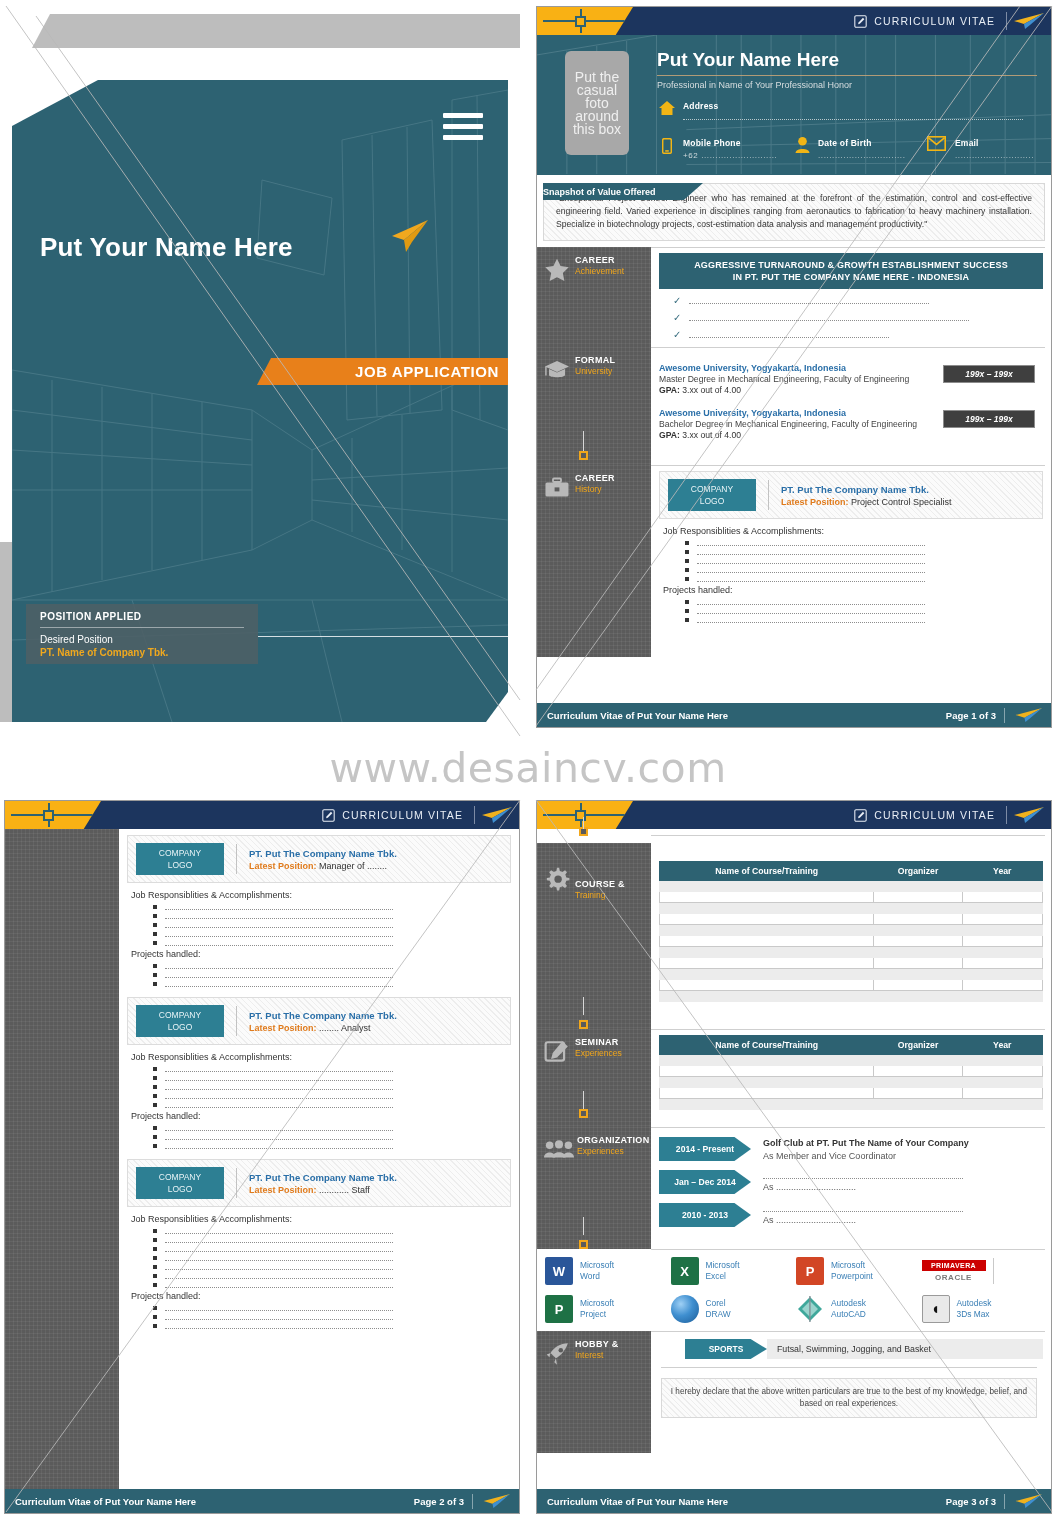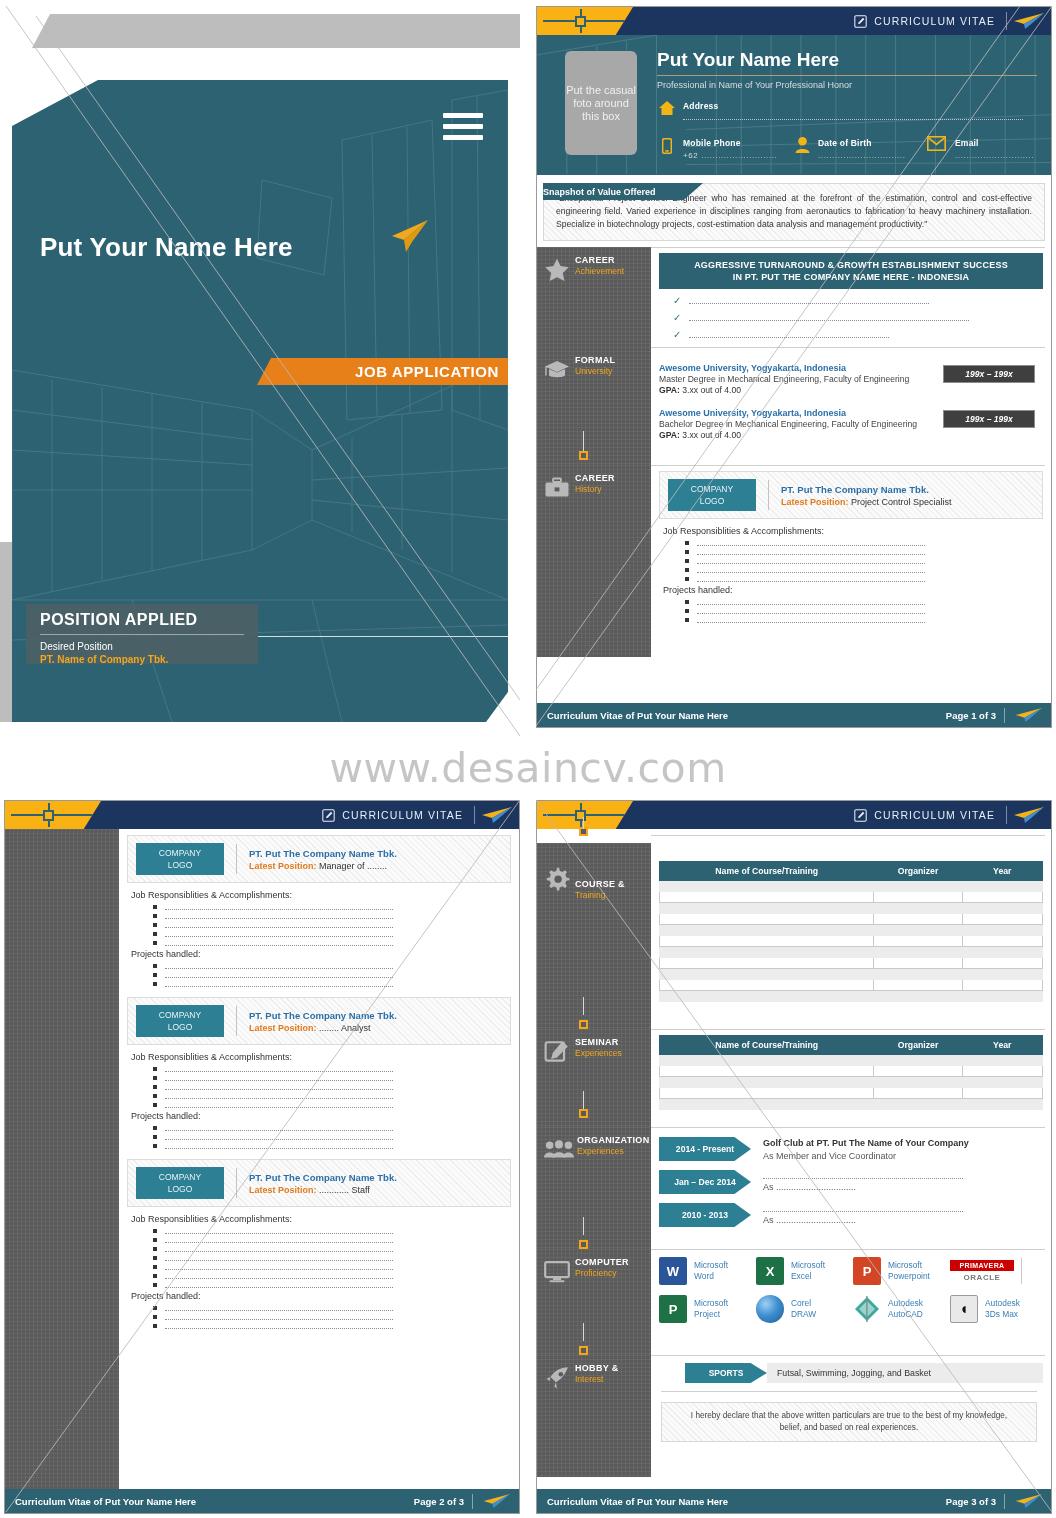--- a/index.html
+++ b/index.html
@@ -49,21 +49,21 @@
     background: #e8801a;
     clip-path: polygon(14px 0, 100% 0, 100% 100%, 0 100%);
     color: #fff; font-size: 15px; font-weight: bold; letter-spacing: .6px;
     display: flex; align-items: center; justify-content: flex-end; padding-right: 9px;
   }
   #cover .posbox {
     position: absolute; left: 14px; top: 524px; width: 232px; height: 60px;
     background: rgba(78,95,101,.86);
     padding: 7px 14px;
   }
-  #cover .posbox .t1 { color:#fff; font-size:16px; font-weight:bold; letter-spacing:.5px; }
+  #cover .posbox .t1 { color:#fff; font-size:10px; font-weight:bold; letter-spacing:.5px; }
   #cover .posbox .rule { height:1px; background:rgba(255,255,255,.45); margin:5px 0 6px 0; width: 100%; }
   #cover .posbox .t2 { color:#fff; font-size:10px; font-weight:normal; }
   #cover .posbox .t3 { color:#f0a81e; font-size:10px; font-weight:bold; margin-top:2px; }
   #cover .whiterule { position:absolute; left:246px; top:556px; width:262px; height:1px; background:rgba(255,255,255,.8); }
 
   
   .cvpage { background:#fff; border:1px solid #9a9a9a; }
   #p1 { left: 536px; top: 6px;  width: 516px; height: 722px; }
   #p2 { left: 4px;   top: 800px; width: 516px; height: 714px; }
   #p3 { left: 536px; top: 800px; width: 516px; height: 714px; }
@@ -124,22 +124,22 @@
   
   .hatch {
     background-color:#fbfbfb;
     background-image: repeating-linear-gradient(45deg, rgba(0,0,0,.055) 0 1px, transparent 1px 4px);
   }
 
   
   .namebar { position:relative; height:140px; background:#2d6272; overflow:hidden; }
   .namebar .bld { position:absolute; inset:0; opacity:.16; }
   .photobox {
-    position:absolute; left:28px; top:16px; width:72px; height:104px;
-    background:#a8a8a8; border-radius:6px; color:#efefef; font-size:11px;
+    position:absolute; left:28px; top:16px; width:64px; height:104px;
+    background:#a8a8a8; border-radius:6px; color:#efefef; font-size:14px;
     display:flex; flex-direction:column; align-items:center; justify-content:center; line-height:13px; text-align:center;
   }
   .nmname { position:absolute; left:120px; top:14px; color:#fff; font-size:19px; font-weight:bold; }
   .nmrule { position:absolute; left:120px; top:40px; right:14px; height:1px; background:rgba(210,170,120,.8); }
   .nmprof { position:absolute; left:120px; top:45px; color:#d8dee0; font-size:9px; }
   .ci { position:absolute; color:#f2b515; }
   .cl { position:absolute; color:#ffffff; font-size:8.5px; font-weight:bold; letter-spacing:.2px; }
   .cdots { position:absolute; color:#cfd9dc; font-size:8px; letter-spacing:.6px; overflow:hidden; white-space:nowrap; }
 
   .snapwrap { position:relative; padding:0; }
@@ -219,21 +219,21 @@
 
   .hobrow { display:flex; align-items:center; margin-bottom:6px;padding-left:28px; }
   .hobtag {
     width:82px; flex:0 0 82px; height:20px; background:#2d7f93; color:#fff;
     font-size:8.4px; font-weight:bold; display:flex; align-items:center; justify-content:center;
     clip-path: polygon(0 0, 80% 0, 100% 50%, 80% 100%, 0 100%);
   }
   .hobval { flex:1; height:20px; background:#ececec; display:flex; align-items:center; padding-left:10px; font-size:8.8px; color:#333; }
 
   .declbox {
-    margin:10px 6px 0 4px; padding:7px 24px; border:1px solid #d8d8d8;
+    margin:10px 6px 0 4px; padding:7px 4px; border:1px solid #d8d8d8;
     font-size:8.2px; color:#444; text-align:center; line-height:12px;
   }
   .hrule { height:1px; background:#cfcfcf; margin:8px 6px 0 4px; }
 
   
   #watermark {
     position:absolute; left:0; top:736px; width:1056px; height:64px;
     display:flex; align-items:center; justify-content:center;
     color:#c5c5c5; font-size:41px; letter-spacing:.5px; font-family:"DejaVu Sans", sans-serif;
     pointer-events:none; z-index:60;
@@ -924,33 +924,20 @@
           <div class="orgtxt">
             <div class="odl"></div>
             <div class="o2">As ................................</div>
           </div>
         </div>
       </div>
   </div>
 
   <div class="secrow">
     <div class="toprule"></div>
-    <div class="secicon" style="min-height:106px;">
-      <svg class="ico" viewBox="0 0 26 22">
-        <rect x="1.2" y="1.2" width="23.6" height="15" rx="1.6" fill="none" stroke="#b9b9b9" stroke-width="2.2"></rect>
-        <rect x="9" y="17" width="8" height="2" fill="#b9b9b9"></rect>
-        <rect x="5.5" y="19.2" width="15" height="2" rx="1" fill="#b9b9b9"></rect>
-      </svg>
-      <div class="lbl">
-        <div class="l1">COMPUTER</div>
-        <div class="l2">Proficiency</div>
-      </div>
-      <div class="sidetick" style="bottom:14px; height:18px;"></div>
-      <div class="sidesq" style="bottom:0;"></div>
-    </div>
     <div class="secbody" style="padding:0;">
         <div class="swgrid" id="sw-grid">
           <div class="switem">
             <div class="swico" style="background:#2a5699">W</div>
             <div class="swname">
               <div>Microsoft</div>
               <div>Word</div>
             </div>
           </div>
           <div class="switem">

